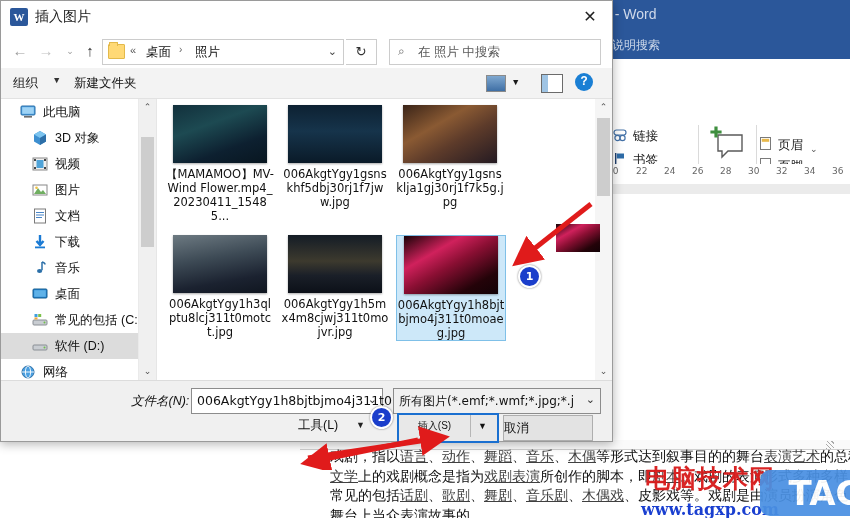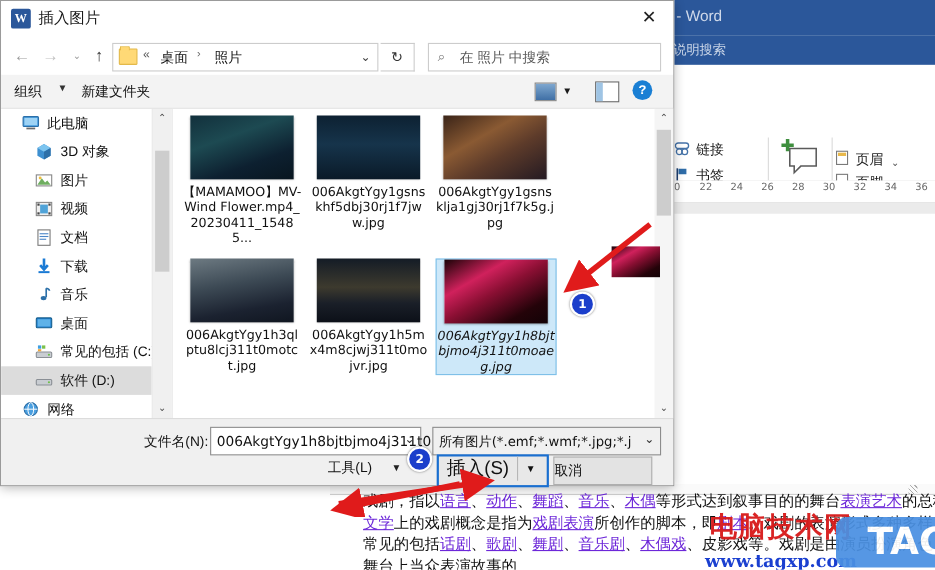--- a/index.html
+++ b/index.html
@@ -20,21 +20,21 @@
   .rb-item{display:flex;align-items:center;gap:5px;height:24px;font-size:12.5px;color:#1a1a1a;white-space:nowrap;cursor:default;}
   .rb-label{position:absolute;bottom:2px;left:0;width:100%;text-align:center;font-size:12px;color:#444;}
   .chev{font-size:9px;color:#555;margin-left:2px;}
   #word-ruler{position:absolute;left:600px;top:164px;width:250px;height:20px;background:#fff;border-bottom:1px solid #c8c8c8;}
   .rtick{position:absolute;top:2px;font-size:9px;color:#666;font-family:"DejaVu Sans",sans-serif;}
   #ruler-band{position:absolute;left:600px;top:184px;width:250px;height:10px;background:#ebebeb;border-bottom:1px solid #d0d0d0;}
   #word-page{position:absolute;left:600px;top:194px;width:250px;height:324px;background:#fff;}
   
   #doc-text{position:absolute;left:330px;top:447px;width:520px;line-height:19.5px;font-size:14px;color:#111;
             font-family:"DejaVu Sans","Liberation Sans",sans-serif;white-space:nowrap;}
-  #doc-text a{color:#6d28d9;text-decoration:underline;}
+  #doc-text a{color:#404040;text-decoration:underline;}
   #doc-top-edge{position:absolute;left:300px;top:440px;width:550px;height:9px;background:#fafafa;border-bottom:1px solid #cfcfcf;}
   #doc-handle{position:absolute;left:826px;top:441px;width:8px;height:8px;
       background:repeating-linear-gradient(45deg,#aaa 0 1px,transparent 1px 3px);}
   
   #wm-red{position:absolute;left:645px;top:462px;font-size:25px;font-weight:bold;color:#d81c1c;
       font-family:"DejaVu Sans","Liberation Sans",sans-serif;letter-spacing:1px;opacity:.96;}
   #wm-url{position:absolute;left:641px;top:500px;font-size:16px;font-weight:bold;color:#1a3fd0;
       font-family:"DejaVu Serif","Liberation Serif",serif;}
   #wm-tag{position:absolute;left:760px;top:470px;width:86px;height:46px;background:#4a90e2;border-radius:10px;
       color:#fff;font-size:34px;font-weight:bold;text-align:center;line-height:46px;
@@ -94,33 +94,33 @@
   .tile{position:absolute;width:108px;text-align:center;}
   .tile .thumb{width:94px;height:58px;margin:0 auto;box-shadow:0 1px 2px rgba(0,0,0,.35);}
   .tile .tname{margin-top:4px;font-size:11.5px;line-height:14px;color:#111;word-break:break-all;
       font-family:"DejaVu Sans","Liberation Sans",sans-serif;}
   .tile.selected{background:#cde8f9;border:1px solid #7fc0e8;}
   #filescroll{position:absolute;left:594px;top:0;width:17px;height:281px;background:#f5f5f5;}
   #filescroll .arrow{position:absolute;left:0;width:17px;height:17px;text-align:center;line-height:17px;font-size:9px;color:#505050;}
   #filescroll .thumb{position:absolute;left:2px;top:19px;width:13px;height:78px;background:#cdcdcd;}
   
   #dlg-footer{position:absolute;left:0;top:379px;width:611px;height:60px;background:#f0f0f0;border-top:1px solid #dcdcdc;}
-  #fn-label{position:absolute;left:130px;top:12px;font-size:12.5px;color:#111;}
+  #fn-label{position:absolute;left:130px;top:12px;font-size:12.5px;color:#111;font-style:italic;}
   #fn-input{position:absolute;left:190px;top:7px;width:190px;height:24px;border:1px solid #8c8c8c;background:#fff;}
   #fn-val{position:absolute;left:5px;top:4px;font-size:12.5px;color:#111;white-space:nowrap;
       font-family:"DejaVu Sans","Liberation Sans",sans-serif;}
   #fn-drop{position:absolute;right:5px;top:4px;font-size:11px;color:#333;}
   #ft-filter{position:absolute;left:392px;top:7px;width:206px;height:24px;border:1px solid #8c8c8c;background:#f0f0f0;}
   #ft-val{position:absolute;left:5px;top:4px;font-size:12px;color:#111;white-space:nowrap;overflow:hidden;width:175px;
       font-family:"DejaVu Sans","Liberation Sans",sans-serif;}
   #ft-drop{position:absolute;right:5px;top:4px;font-size:11px;color:#333;}
   #tools-btn{position:absolute;left:297px;top:36px;font-size:12.5px;color:#111;}
   #tools-c{position:absolute;left:355px;top:39px;font-size:9px;color:#222;}
   #insert-wrap{position:absolute;left:396px;top:32px;width:98px;height:26px;border:2px solid #1a6fd0;background:#e8e8e8;}
-  #insert-btn{position:absolute;left:0;top:0;width:71px;height:22px;text-align:center;line-height:22px;font-size:17px;color:#111;}
+  #insert-btn{position:absolute;left:0;top:0;width:71px;height:22px;text-align:center;line-height:22px;font-size:10px;color:#111;}
   #insert-split{position:absolute;left:71px;top:0;width:23px;height:22px;border-left:1px solid #b6b6b6;
       text-align:center;line-height:22px;font-size:9px;color:#111;}
   #cancel-btn{position:absolute;left:502px;top:34px;width:88px;height:24px;background:#e3e3e3;border:1px solid #aeaeae;
       text-align:left;line-height:24px;font-size:12.5px;color:#111;}
   
   .badge{position:absolute;width:19px;height:19px;border-radius:50%;background:#1b3ecb;border:2px solid #fff;
       box-shadow:0 0 2px rgba(0,0,0,.55);color:#fff;font-size:11px;font-weight:bold;text-align:center;line-height:19px;
       font-family:"DejaVu Sans","Liberation Sans",sans-serif;}
   .arrow-svg{position:absolute;pointer-events:none;}
   
@@ -312,39 +312,39 @@
         <div class="nav-item" style="padding-left: 30px;">
           <span class="ico"><svg width="18" height="18" viewBox="0 0 18 18">
               <path d="M9 2 L15 5.5 L15 12.5 L9 16 L3 12.5 L3 5.5 Z" fill="#3d8fd0"></path>
               <path d="M9 2 L15 5.5 L9 9 L3 5.5 Z" fill="#7cc4ef"></path>
               <path d="M9 9 L15 5.5 L15 12.5 L9 16 Z" fill="#2d6fa8"></path>
             </svg></span>
           <span>3D 对象</span>
         </div>
         <div class="nav-item" style="padding-left: 30px;">
           <span class="ico"><svg width="18" height="18" viewBox="0 0 18 18">
-              <rect x="2" y="4" width="14" height="10" fill="#fff" stroke="#888"></rect>
-              <path d="M3 13 L7 7 L10 11 L12 9 L15 13 Z" fill="#6fae60"></path>
-              <circle cx="5.5" cy="6.8" r="1.3" fill="#f0c040"></circle>
-            </svg></span>
-          <span>图片</span>
-        </div>
-        <div class="nav-item" style="padding-left: 30px;">
-          <span class="ico"><svg width="18" height="18" viewBox="0 0 18 18">
               <rect x="2" y="3" width="14" height="12" fill="#f0f0f0" stroke="#888"></rect>
               <rect x="3" y="4" width="2" height="2" fill="#444"></rect>
               <rect x="3" y="12" width="2" height="2" fill="#444"></rect>
               <rect x="13" y="4" width="2" height="2" fill="#444"></rect>
               <rect x="13" y="12" width="2" height="2" fill="#444"></rect>
               <rect x="5.5" y="5" width="7" height="8" fill="#4fa3d8"></rect>
             </svg></span>
           <span>视频</span>
         </div>
         <div class="nav-item" style="padding-left: 30px;">
           <span class="ico"><svg width="18" height="18" viewBox="0 0 18 18">
+              <rect x="2" y="4" width="14" height="10" fill="#fff" stroke="#888"></rect>
+              <path d="M3 13 L7 7 L10 11 L12 9 L15 13 Z" fill="#6fae60"></path>
+              <circle cx="5.5" cy="6.8" r="1.3" fill="#f0c040"></circle>
+            </svg></span>
+          <span>图片</span>
+        </div>
+        <div class="nav-item" style="padding-left: 30px;">
+          <span class="ico"><svg width="18" height="18" viewBox="0 0 18 18">
               <rect x="3.5" y="2" width="11" height="14" fill="#fff" stroke="#7a7a7a"></rect>
               <rect x="5" y="5" width="8" height="1" fill="#4a86c8"></rect>
               <rect x="5" y="7.5" width="8" height="1" fill="#4a86c8"></rect>
               <rect x="5" y="10" width="6" height="1" fill="#4a86c8"></rect>
             </svg></span>
           <span>文档</span>
         </div>
         <div class="nav-item" style="padding-left: 30px;">
           <span class="ico"><svg width="18" height="18" viewBox="0 0 18 18">
               <path d="M9 2 v8 M5.5 8 L9 12 L12.5 8" stroke="#1a7ad4" stroke-width="2.4" fill="none"></path>
@@ -415,21 +415,21 @@
           <div class="tname">006AkgtYgy1gsnsklja1gj30rj1f7k5g.jpg</div>
         </div>
         <div class="tile" style="left: 9px; top: 136px;">
           <div class="thumb th4"></div>
           <div class="tname">006AkgtYgy1h3qlptu8lcj311t0motct.jpg</div>
         </div>
         <div class="tile" style="left: 124px; top: 136px;">
           <div class="thumb th5"></div>
           <div class="tname">006AkgtYgy1h5mx4m8cjwj311t0mojvr.jpg</div>
         </div>
-        <div class="tile selected" style="left: 239px; top: 136px; font-style: italic;">
+        <div class="tile selected" style="left: 239px; top: 136px;">
           <div class="thumb th6"></div>
           <div class="tname">006AkgtYgy1h8bjtbjmo4j311t0moaeg.jpg</div>
         </div>
       </div>
 
     <div id="filescroll">
       <div class="arrow" style="top:0;">⌃</div>
       <div class="thumb"></div>
       <div class="arrow" style="bottom:0;">⌄</div>
     </div>

